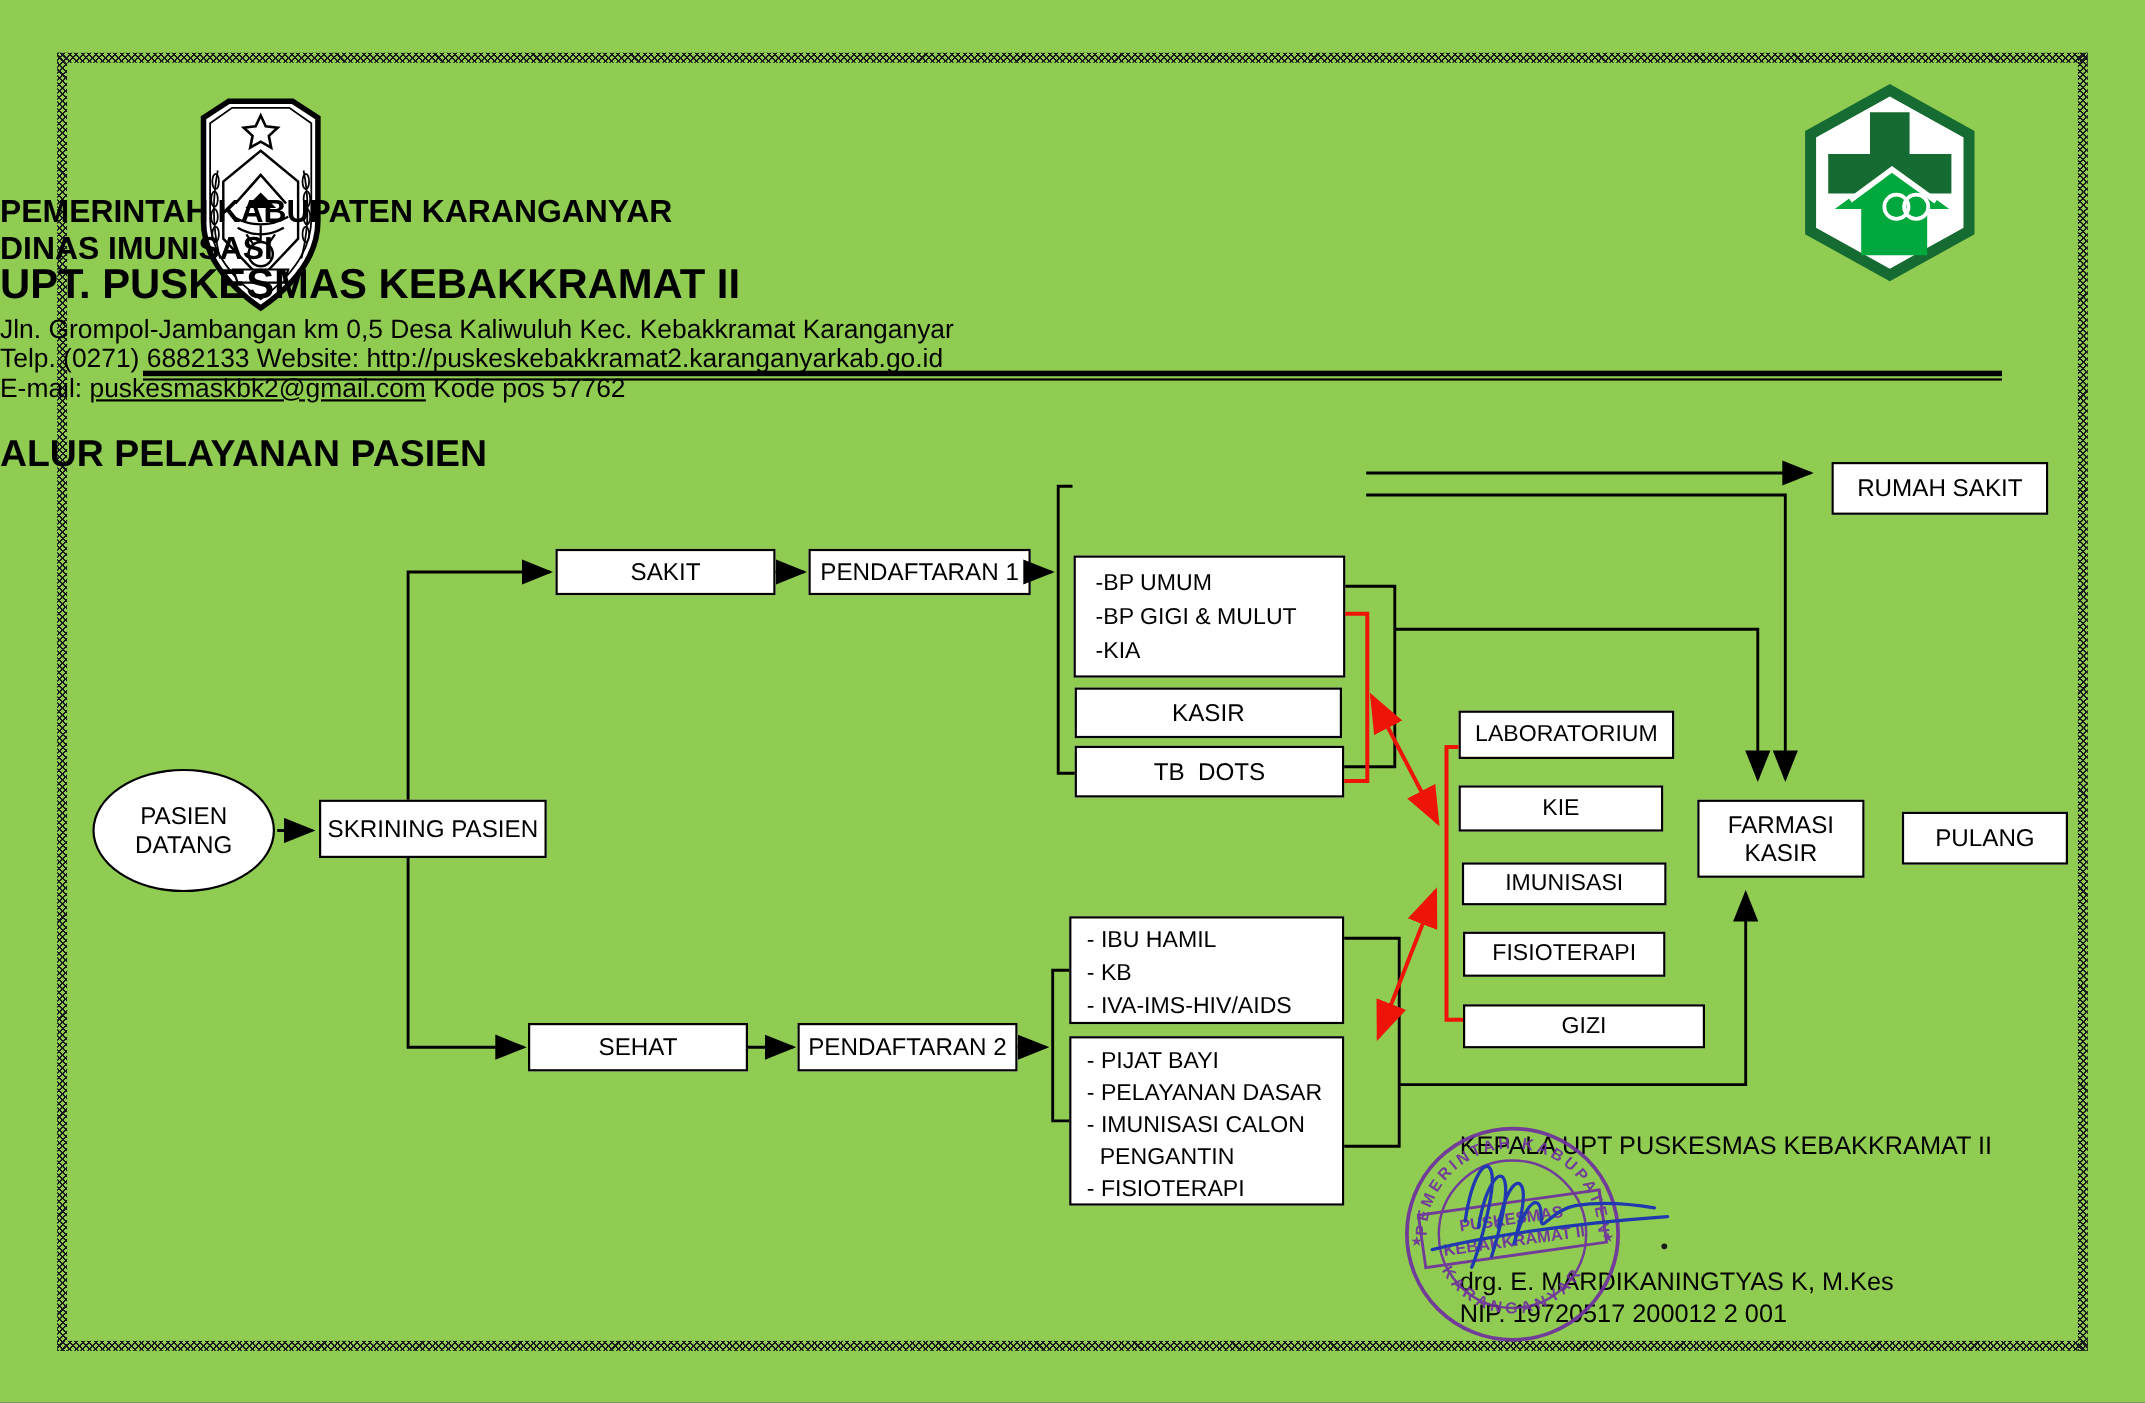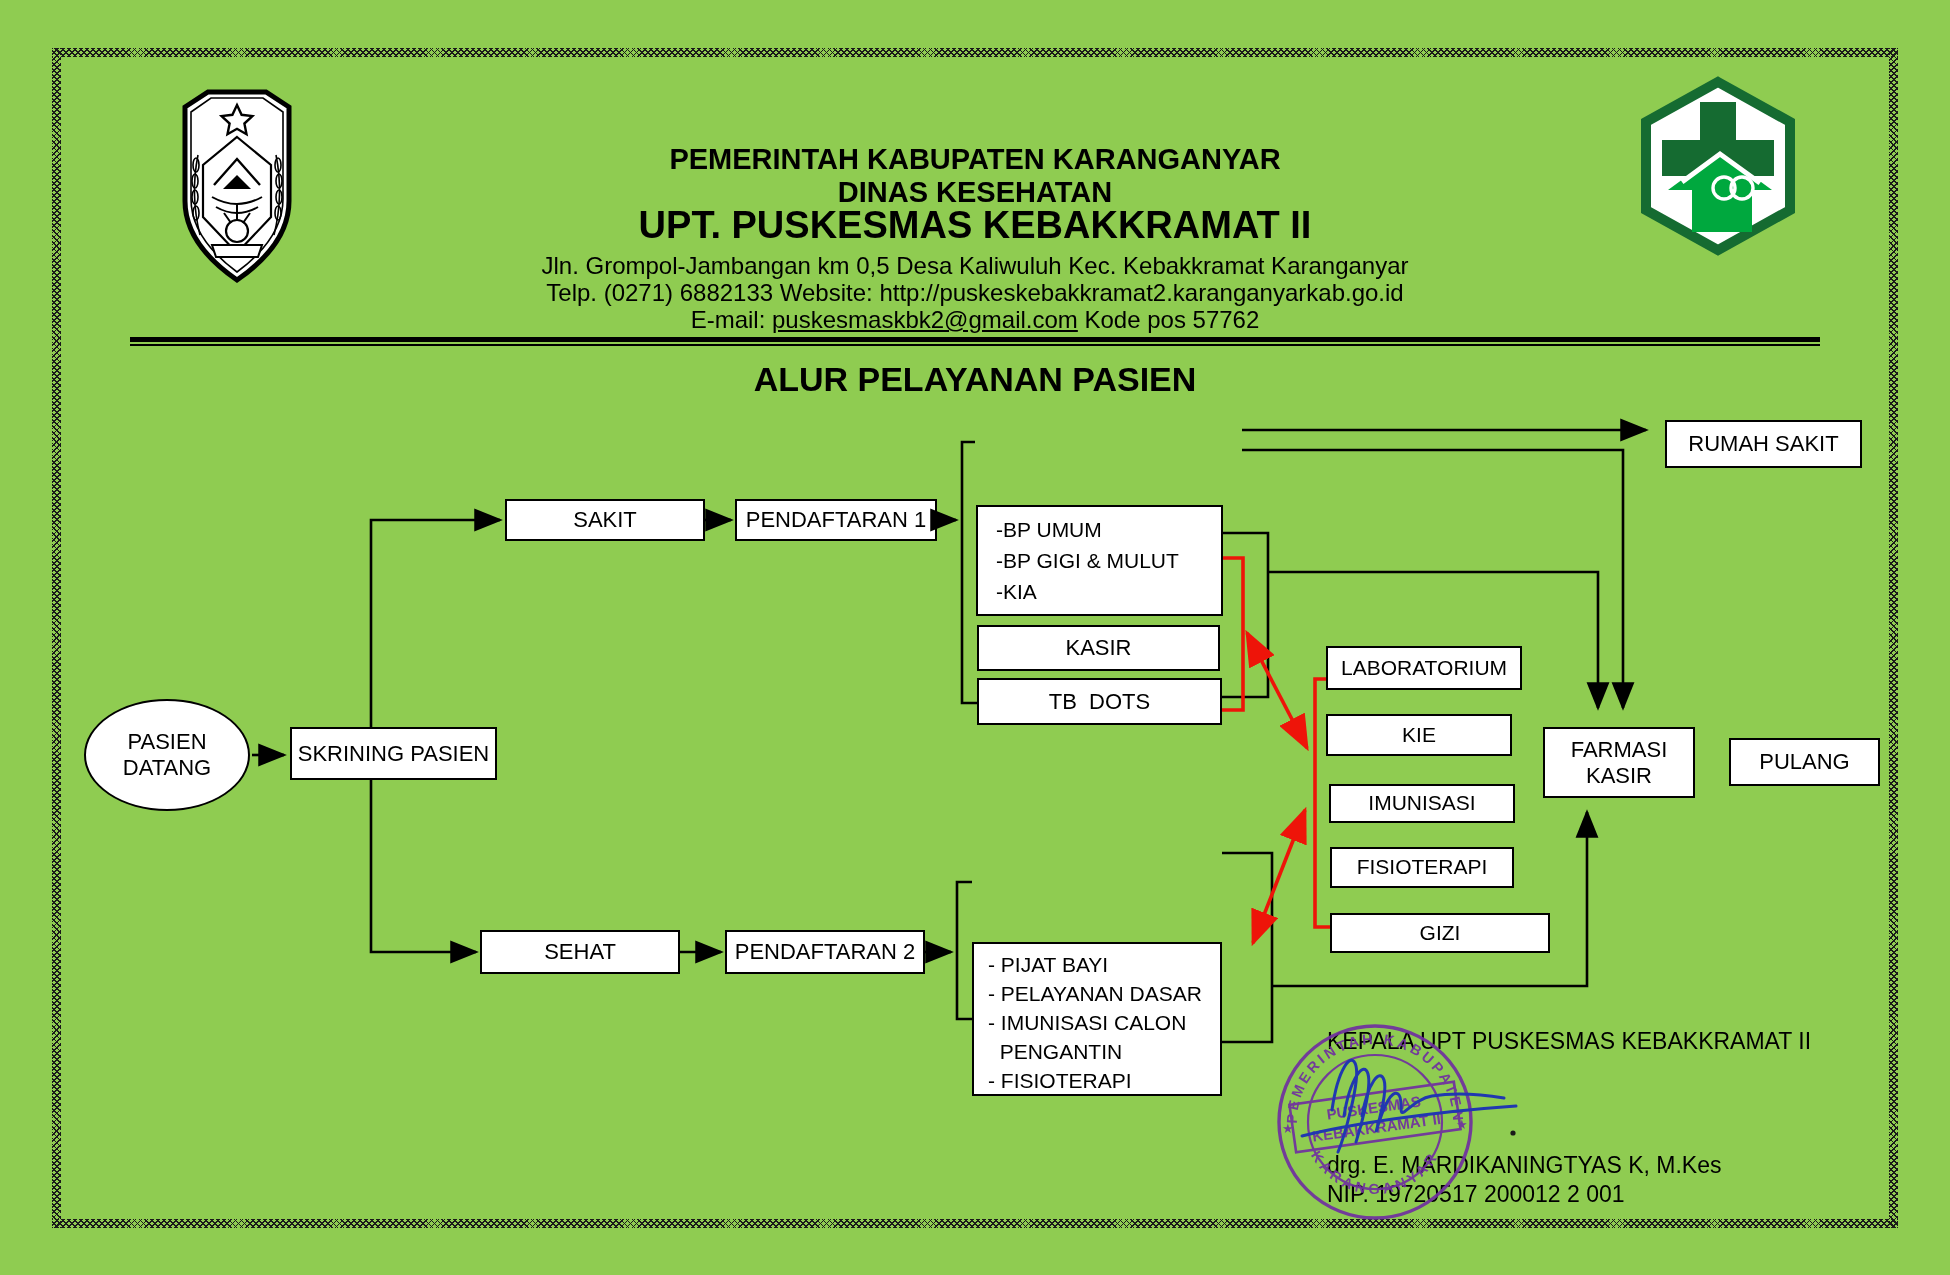--- a/index.html
+++ b/index.html
@@ -1,21 +1,21 @@
 <!DOCTYPE html>
 <html><head>
 <meta charset="utf-8">
 <style>
   html,body{margin:0;padding:0;background:#666;}
   #page{position:relative;width:1950px;height:1275px;background:#8FCC51;overflow:hidden;
         font-family:"Liberation Sans", sans-serif;color:#000;}
   .hatch{position:absolute;background:
      repeating-linear-gradient(45deg,#1a1a1a 0 1.3px,transparent 1.3px 4.2px),
      repeating-linear-gradient(135deg,#1a1a1a 0 1.3px,transparent 1.3px 4.2px);}
-  .hdr{position:absolute;left:0;right:0;text-align:center;white-space:nowrap;}
+  .hdr{position:absolute;left:0;right:0;text-align:left;white-space:nowrap;margin-top:34px;}
   .b{font-weight:bold;}
   .fbox{position:absolute;background:#fff;border:2.4px solid #000;display:flex;
         align-items:center;justify-content:center;text-align:center;font-size:22px;
         line-height:1.18;box-sizing:border-box;}
   .fbox-list{justify-content:flex-start;align-items:flex-start;flex-direction:column;
         text-align:right;font-size:21px;}
   .fbox-list div{white-space:pre;}
   .ellipse{border-radius:50%;flex-direction:column;}
   .pre{white-space:pre;}
   #connectors{position:absolute;left:0;top:0;pointer-events:none;z-index:6;}
@@ -64,21 +64,21 @@
   <svg style="position:absolute;left:1636px;top:76px" width="164" height="180" viewBox="0 0 164 180">
     <polygon points="82,6 154,46 154,134 82,174 10,134 10,46" fill="#fff" stroke="#156B31" stroke-width="10"></polygon>
     <path d="M64,26 h36 v38 h38 v36 h-38 v38 h-36 v-38 h-38 v-36 h38 Z" fill="#156B31"></path>
     <polygon points="84,76 136,114 116,114 116,156 56,156 56,114 32,114" fill="#00A83E" stroke="#fff" stroke-width="0"></polygon>
     <path d="M46,106 L84,78 L124,107" fill="none" stroke="#fff" stroke-width="5"></path>
     <circle cx="88" cy="112" r="11" fill="none" stroke="#fff" stroke-width="3.4"></circle>
     <circle cx="106" cy="112" r="11" fill="none" stroke="#fff" stroke-width="3.4"></circle>
   </svg>
 
   <div class="hdr b" style="top:143px;font-size:29px">PEMERINTAH KABUPATEN KARANGANYAR</div>
-  <div class="hdr b" style="top:176px;font-size:29px">DINAS KESEHATAN</div>
+  <div class="hdr b" style="top:176px;font-size:29px">DINAS IMUNISASI</div>
   <div class="hdr b" style="top:204px;font-size:38px">UPT. PUSKESMAS KEBAKKRAMAT II</div>
   <div class="hdr" style="top:252px;font-size:24px">Jln. Grompol-Jambangan km 0,5 Desa Kaliwuluh Kec. Kebakkramat Karanganyar</div>
   <div class="hdr" style="top:279px;font-size:24px">Telp. (0271) 6882133 Website: http://puskeskebakkramat2.karanganyarkab.go.id</div>
   <div class="hdr" style="top:306px;font-size:24px"><span>E-mail: </span><span style="text-decoration:underline">puskesmaskbk2@gmail.com</span><span> Kode pos 57762</span></div>
 
   <div class="sep" style="left:130px;top:337px;width:1690px;height:4.5px"></div>
   <div class="sep" style="left:130px;top:344px;width:1690px;height:2px"></div>
 
   <div class="hdr b" style="top:360px;font-size:34px">ALUR PELAYANAN PASIEN</div>
 
@@ -112,20 +112,25 @@
       <div>
           <div>FARMASI</div>
           <div>KASIR</div>
         </div>
     </div>
     <div class="fbox" style="left:1729px;top:738px;width:151px;height:48px">PULANG</div>
 
     <div class="fbox" style="left:480px;top:930px;width:200px;height:44px">SEHAT</div>
     <div class="fbox" style="left:725px;top:930px;width:200px;height:44px">PENDAFTARAN 2</div>
 
+    <div class="fbox fbox-list" style="left:972px;top:833px;width:250px;height:98px;padding:5px 0 0 14px;line-height:30px">
+      <div>- IBU HAMIL</div>
+      <div>- KB</div>
+      <div>- IVA-IMS-HIV/AIDS</div>
+    </div>
     <div class="fbox fbox-list" style="left:972px;top:942px;width:250px;height:154px;padding:6px 0 0 14px;line-height:29px">
       <div>- PIJAT BAYI</div>
       <div>- PELAYANAN DASAR</div>
       <div>- IMUNISASI CALON</div>
       <div>  PENGANTIN</div>
       <div>- FISIOTERAPI</div>
     </div>
   </div>
 
   <svg id="connectors" width="1950" height="1275" viewBox="0 0 1950 1275">

